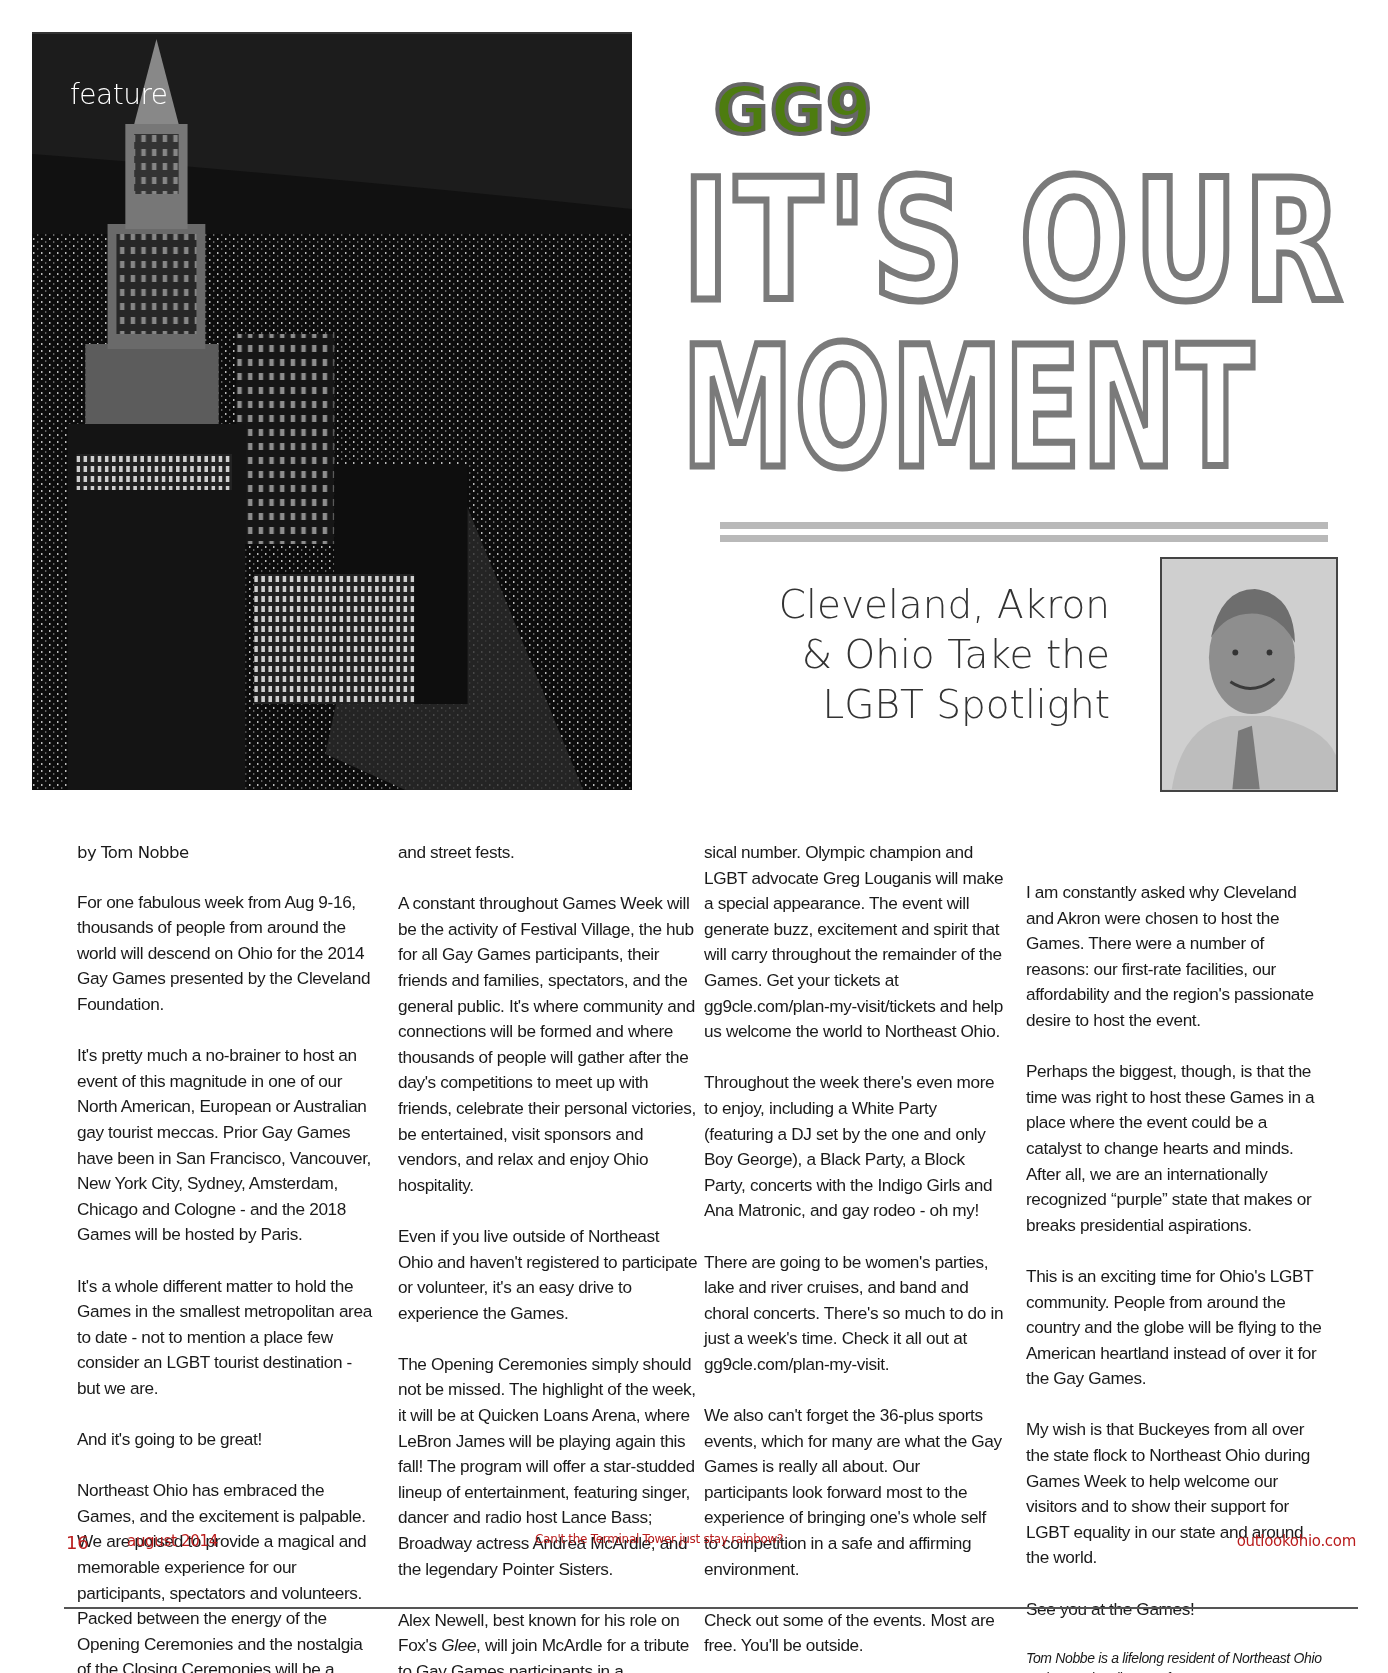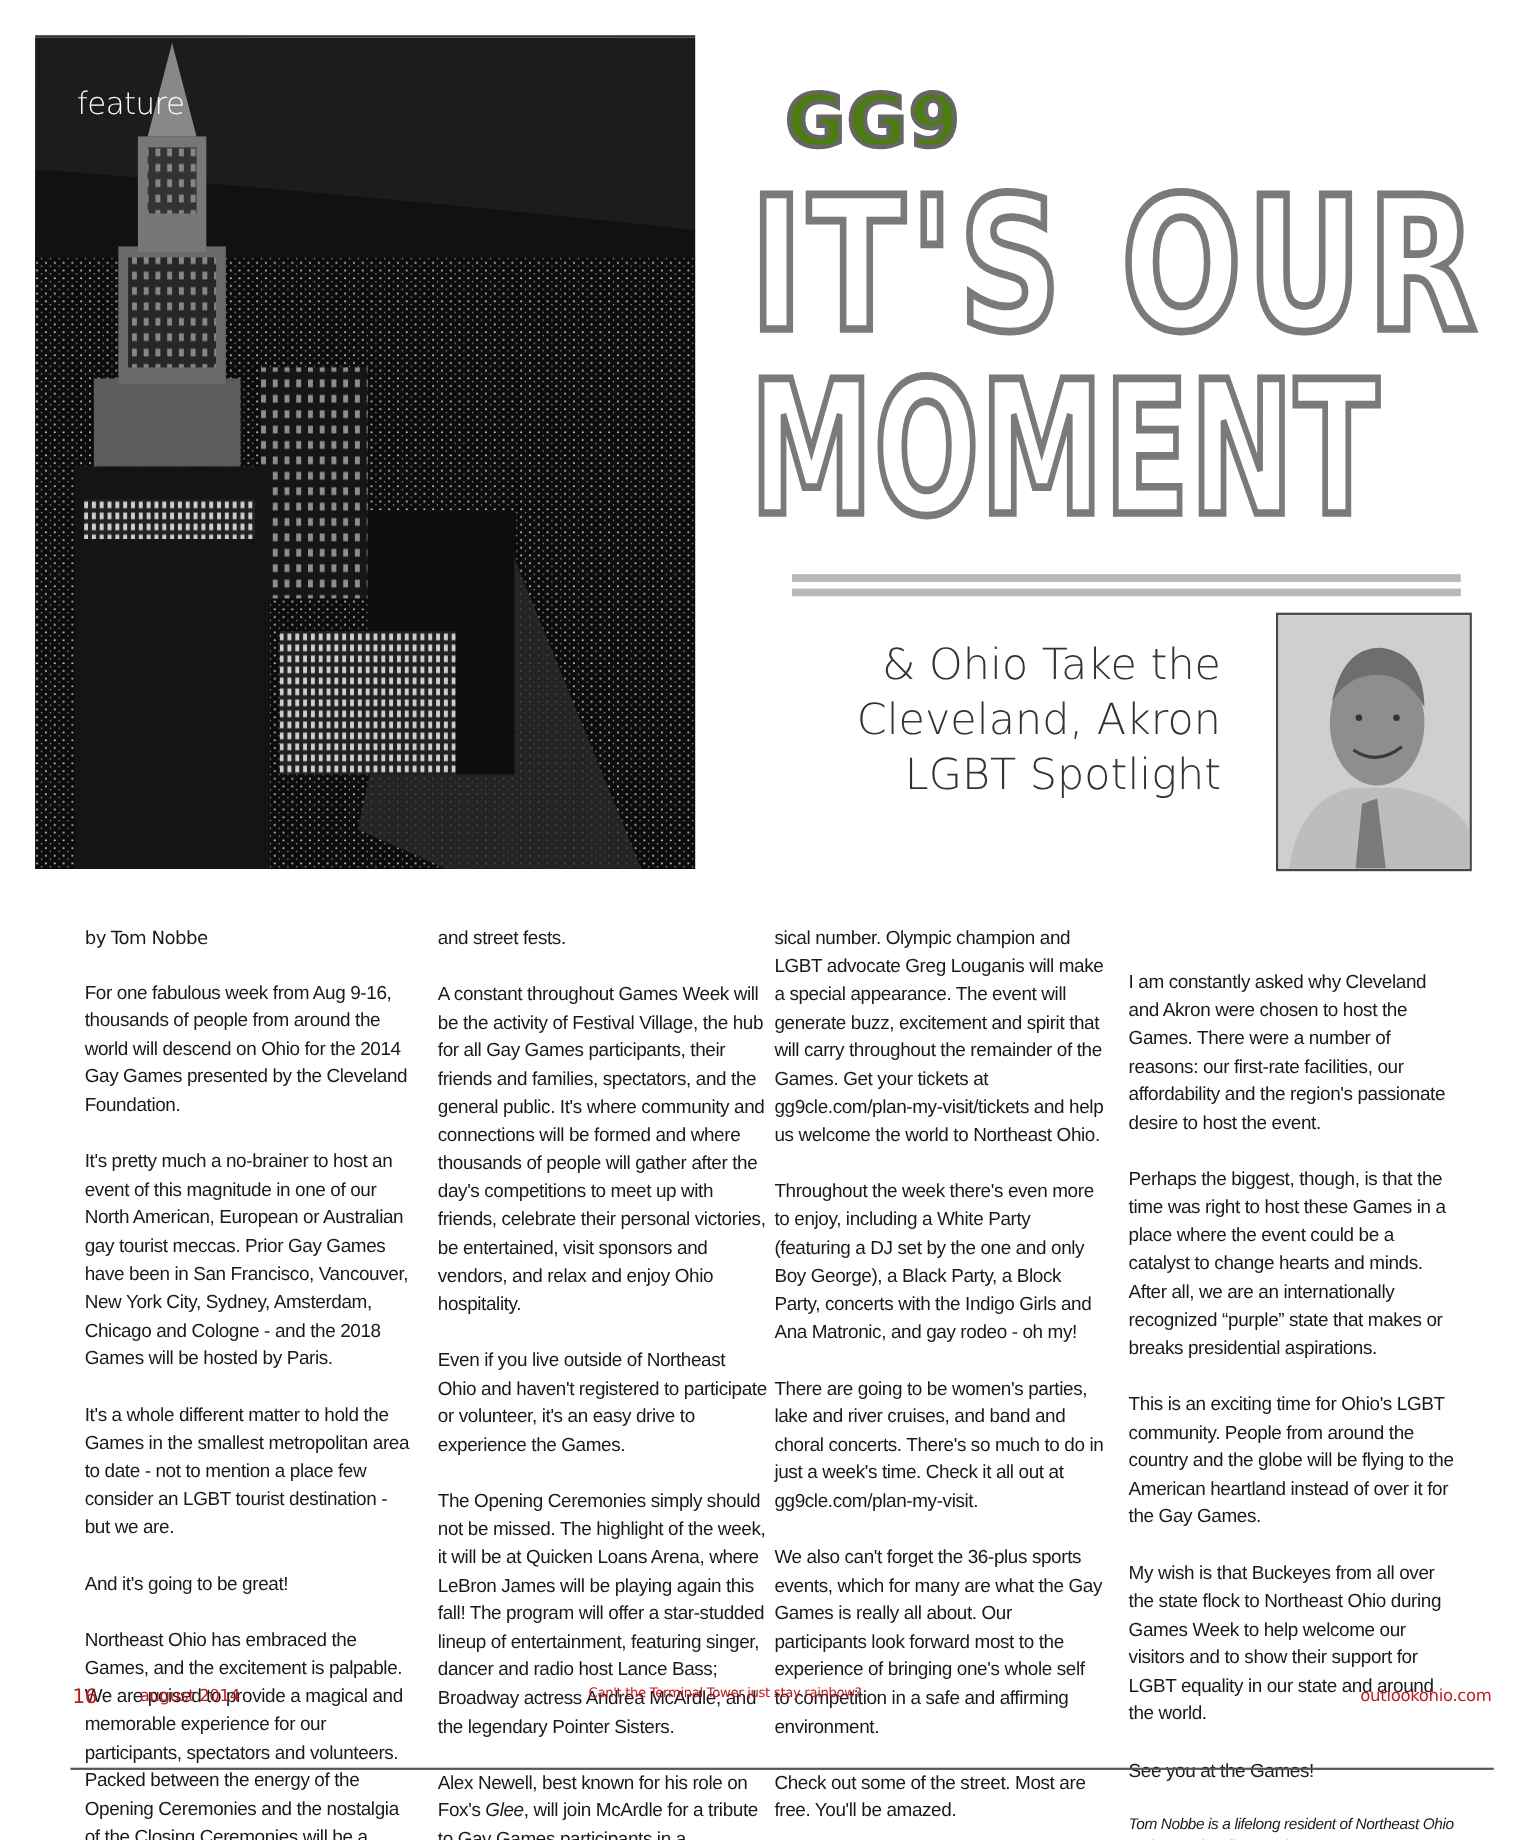--- a/index.html
+++ b/index.html
@@ -87,22 +87,22 @@
 
 <div class="gg9">GG9</div>
 <div class="headline">
   <span class="line">IT'S OUR</span>
   <span class="line line2">MOMENT</span>
 </div>
 <div class="rule-a"></div>
 <div class="rule-b"></div>
 
 <div class="subhead">
+  <div>Cleveland, Akron</div>
   <div>&amp; Ohio Take the</div>
-  <div>Cleveland, Akron</div>
   <div>LGBT Spotlight</div>
 </div>
 
 <div class="portrait">
   <svg viewBox="0 0 178 235">
     <rect width="178" height="235" fill="#cfcfcf"></rect>
     <path d="M10 235 Q20 170 70 160 L110 160 Q165 170 178 200 L178 235 Z" fill="#bdbdbd"></path>
     <path d="M78 175 L92 170 L100 235 L72 235 Z" fill="#7a7a7a"></path>
     <ellipse cx="92" cy="100" rx="44" ry="58" fill="#8e8e8e"></ellipse>
     <path d="M50 80 Q60 30 95 30 Q135 35 136 85 Q120 55 92 55 Q65 55 50 80 Z" fill="#6e6e6e"></path>
@@ -127,21 +127,21 @@
   <p>Even if you live outside of Northeast Ohio and haven't registered to participate or volunteer, it's an easy drive to experience the Games.</p>
   <p>The Opening Ceremonies simply should not be missed. The highlight of the week, it will be at Quicken Loans Arena, where LeBron James will be playing again this fall! The program will offer a star-studded lineup of entertainment, featuring singer, dancer and radio host Lance Bass; Broadway actress Andrea McArdle; and the legendary Pointer Sisters.</p>
   <p><span>Alex Newell, best known for his role on Fox's </span><span class="glee">Glee</span><span>, will join McArdle for a tribute to Gay Games participants in a Broadway-style mu-</span></p>
 </div>
 
 <div class="col col3">
   <p>sical number. Olympic champion and LGBT advocate Greg Louganis will make a special appearance. The event will generate buzz, excitement and spirit that will carry throughout the remainder of the Games. Get your tickets at gg9cle.com/plan-my-visit/tickets and help us welcome the world to Northeast Ohio.</p>
   <p>Throughout the week there's even more to enjoy, including a White Party (featuring a DJ set by the one and only Boy George), a Black Party, a Block Party, concerts with the Indigo Girls and Ana Matronic, and gay rodeo - oh my!</p>
   <p>There are going to be women's parties, lake and river cruises, and band and choral concerts. There's so much to do in just a week's time. Check it all out at gg9cle.com/plan-my-visit.</p>
   <p>We also can't forget the 36-plus sports events, which for many are what the Gay Games is really all about. Our participants look forward most to the experience of bringing one's whole self to competition in a safe and affirming environment.</p>
-  <p>Check out some of the street. Most are free. You'll be amazed.</p>
+  <p>Check out some of the events. Most are free. You'll be outside.</p>
 </div>
 
 <div class="col col4">
   <p>I am constantly asked why Cleveland and Akron were chosen to host the Games. There were a number of reasons: our first-rate facilities, our affordability and the region's passionate desire to host the event.</p>
   <p>Perhaps the biggest, though, is that the time was right to host these Games in a place where the event could be a catalyst to change hearts and minds. After all, we are an internationally recognized “purple” state that makes or breaks presidential aspirations.</p>
   <p>This is an exciting time for Ohio's LGBT community. People from around the country and the globe will be flying to the American heartland instead of over it for the Gay Games.</p>
   <p>My wish is that Buckeyes from all over the state flock to Northeast Ohio during Games Week to help welcome our visitors and to show their support for LGBT equality in our state and around the world.</p>
   <p>See you at the Games!</p>
   <p class="bio">Tom Nobbe is a lifelong resident of Northeast Ohio and executive director of Gay Games 9.</p>
 </div>

